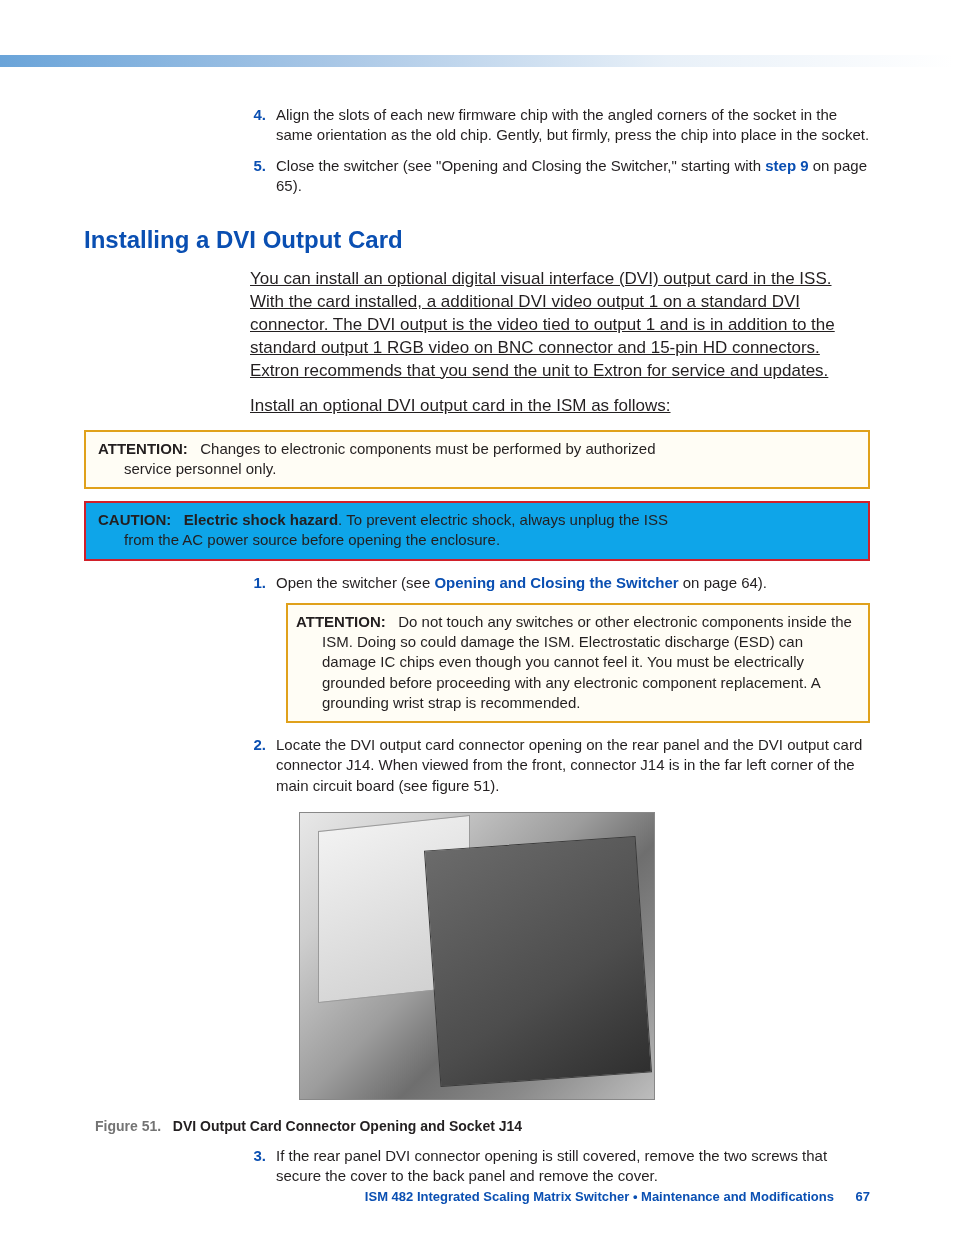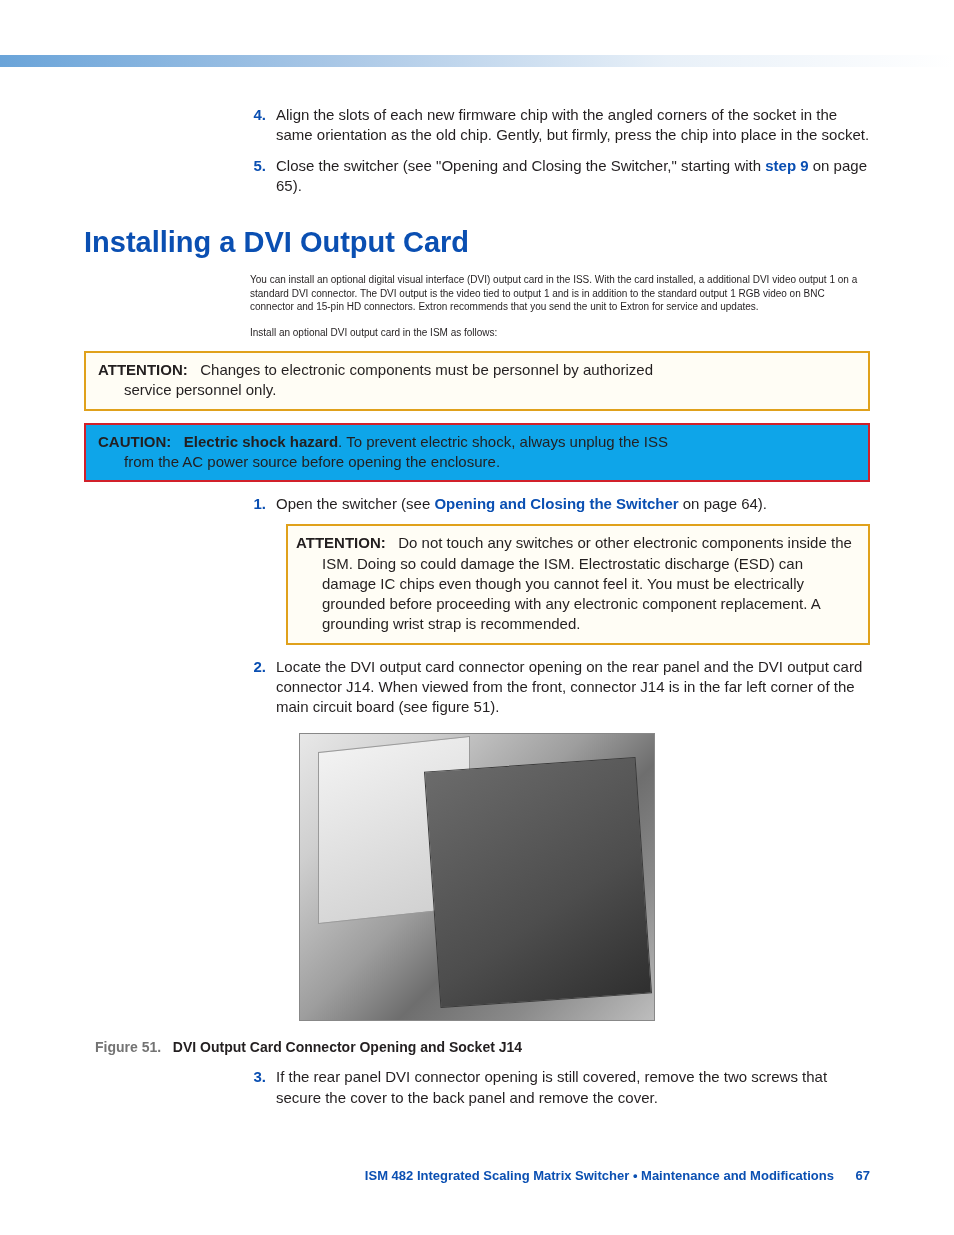--- a/index.html
+++ b/index.html
@@ -5,22 +5,22 @@
   * { box-sizing: border-box; margin: 0; padding: 0; }
   html, body { width: 954px; background: #fff; font-family: Arial, Helvetica, sans-serif; color: #231f20; }
   .page { width: 954px; min-height: 1235px; position: relative; padding: 0 84px 60px 84px; }
   .topbar { position: absolute; top: 55px; left: 0; right: 0; height: 12px; background: linear-gradient(90deg, #6aa4d9 0%, #a9c7e6 35%, #e8f0f8 70%, #ffffff 100%); }
   .content { padding-top: 105px; }
   .ol { list-style: none; }
   .li { display: flex; align-items: flex-start; font-size: 15px; line-height: 1.35; margin-bottom: 10px; }
   .num { color: #0a4fb2; font-weight: 700; min-width: 26px; text-align: right; padding-right: 10px; }
   .li .body { flex: 1; }
   .link { color: #0a4fb2; font-weight: 700; text-align: center; }
-  .h2 { color: #0a4fb2; font-weight: 700; font-size: 29px; margin: 30px 0 14px 0; }
-  .para { font-size: 10px; line-height: 1.35; margin-bottom: 12px; }
+  .h2 { color: #0a4fb2; font-weight: 700; font-size: 24px; margin: 30px 0 14px 0; }
+  .para { font-size: 17px; line-height: 1.35; margin-bottom: 12px; text-decoration: underline; }
   .indent1 { margin-left: 166px; }
   .indent0 { margin-left: 0; }
   .box { border-style: solid; padding: 7px 12px 8px 12px; font-size: 15px; line-height: 1.35; margin: 10px 0 12px 0; }
   .box .label { font-weight: 700; }
   .box .cont { display: block; padding-left: 26px; }
   .box-attn { border-color: #e0a11b; border-width: 2px; background: #fffdf5; }
   .box-caut { border-color: #d1202a; border-width: 2px; background: #0ea5e9; }
   .figwrap { margin: 16px 0 8px 0; text-align: center; }
   .fig { display: inline-block; width: 356px; height: 288px; background: linear-gradient(135deg, #e8e8e8 0%, #cfcfcf 20%, #9d9d9d 45%, #6e6e6e 60%, #8a8a8a 78%, #bdbdbd 100%); border: 1px solid #888; position: relative; overflow: hidden; }
   .fig::before { content: ""; position: absolute; left: 18px; top: 10px; width: 150px; height: 170px; background: linear-gradient(160deg, #f2f2f2, #cfcfcf); border: 1px solid #9a9a9a; transform: skewY(-6deg); }
@@ -54,21 +54,21 @@
       </li>
     </ol>
 
     <h2 class="h2 indent0">Installing a DVI Output Card</h2>
 
     <p class="para indent1">You can install an optional digital visual interface (DVI) output card in the ISS. With the card installed, a additional DVI video output 1 on a standard DVI connector. The DVI output is the video tied to output 1 and is in addition to the standard output 1 RGB video on BNC connector and 15-pin HD connectors. Extron recommends that you send the unit to Extron for service and updates.</p>
     <p class="para indent1">Install an optional DVI output card in the ISM as follows:</p>
 
     <div class="box box-attn indent1">
       <span class="label">ATTENTION:</span>
-      &nbsp;&nbsp;<span>Changes to electronic components must be personnel by authorized</span>
+      &nbsp;&nbsp;<span>Changes to electronic components must be performed by authorized</span>
       <span class="cont">service personnel only.</span>
     </div>
 
     <div class="box box-caut indent1">
       <span class="label">CAUTION:</span>
       &nbsp;&nbsp;<span class="label">Electric shock hazard</span><span>. To prevent electric shock, always unplug the ISS</span>
       <span class="cont">from the AC power source before opening the enclosure.</span>
     </div>
 
     <ol class="ol indent1">

